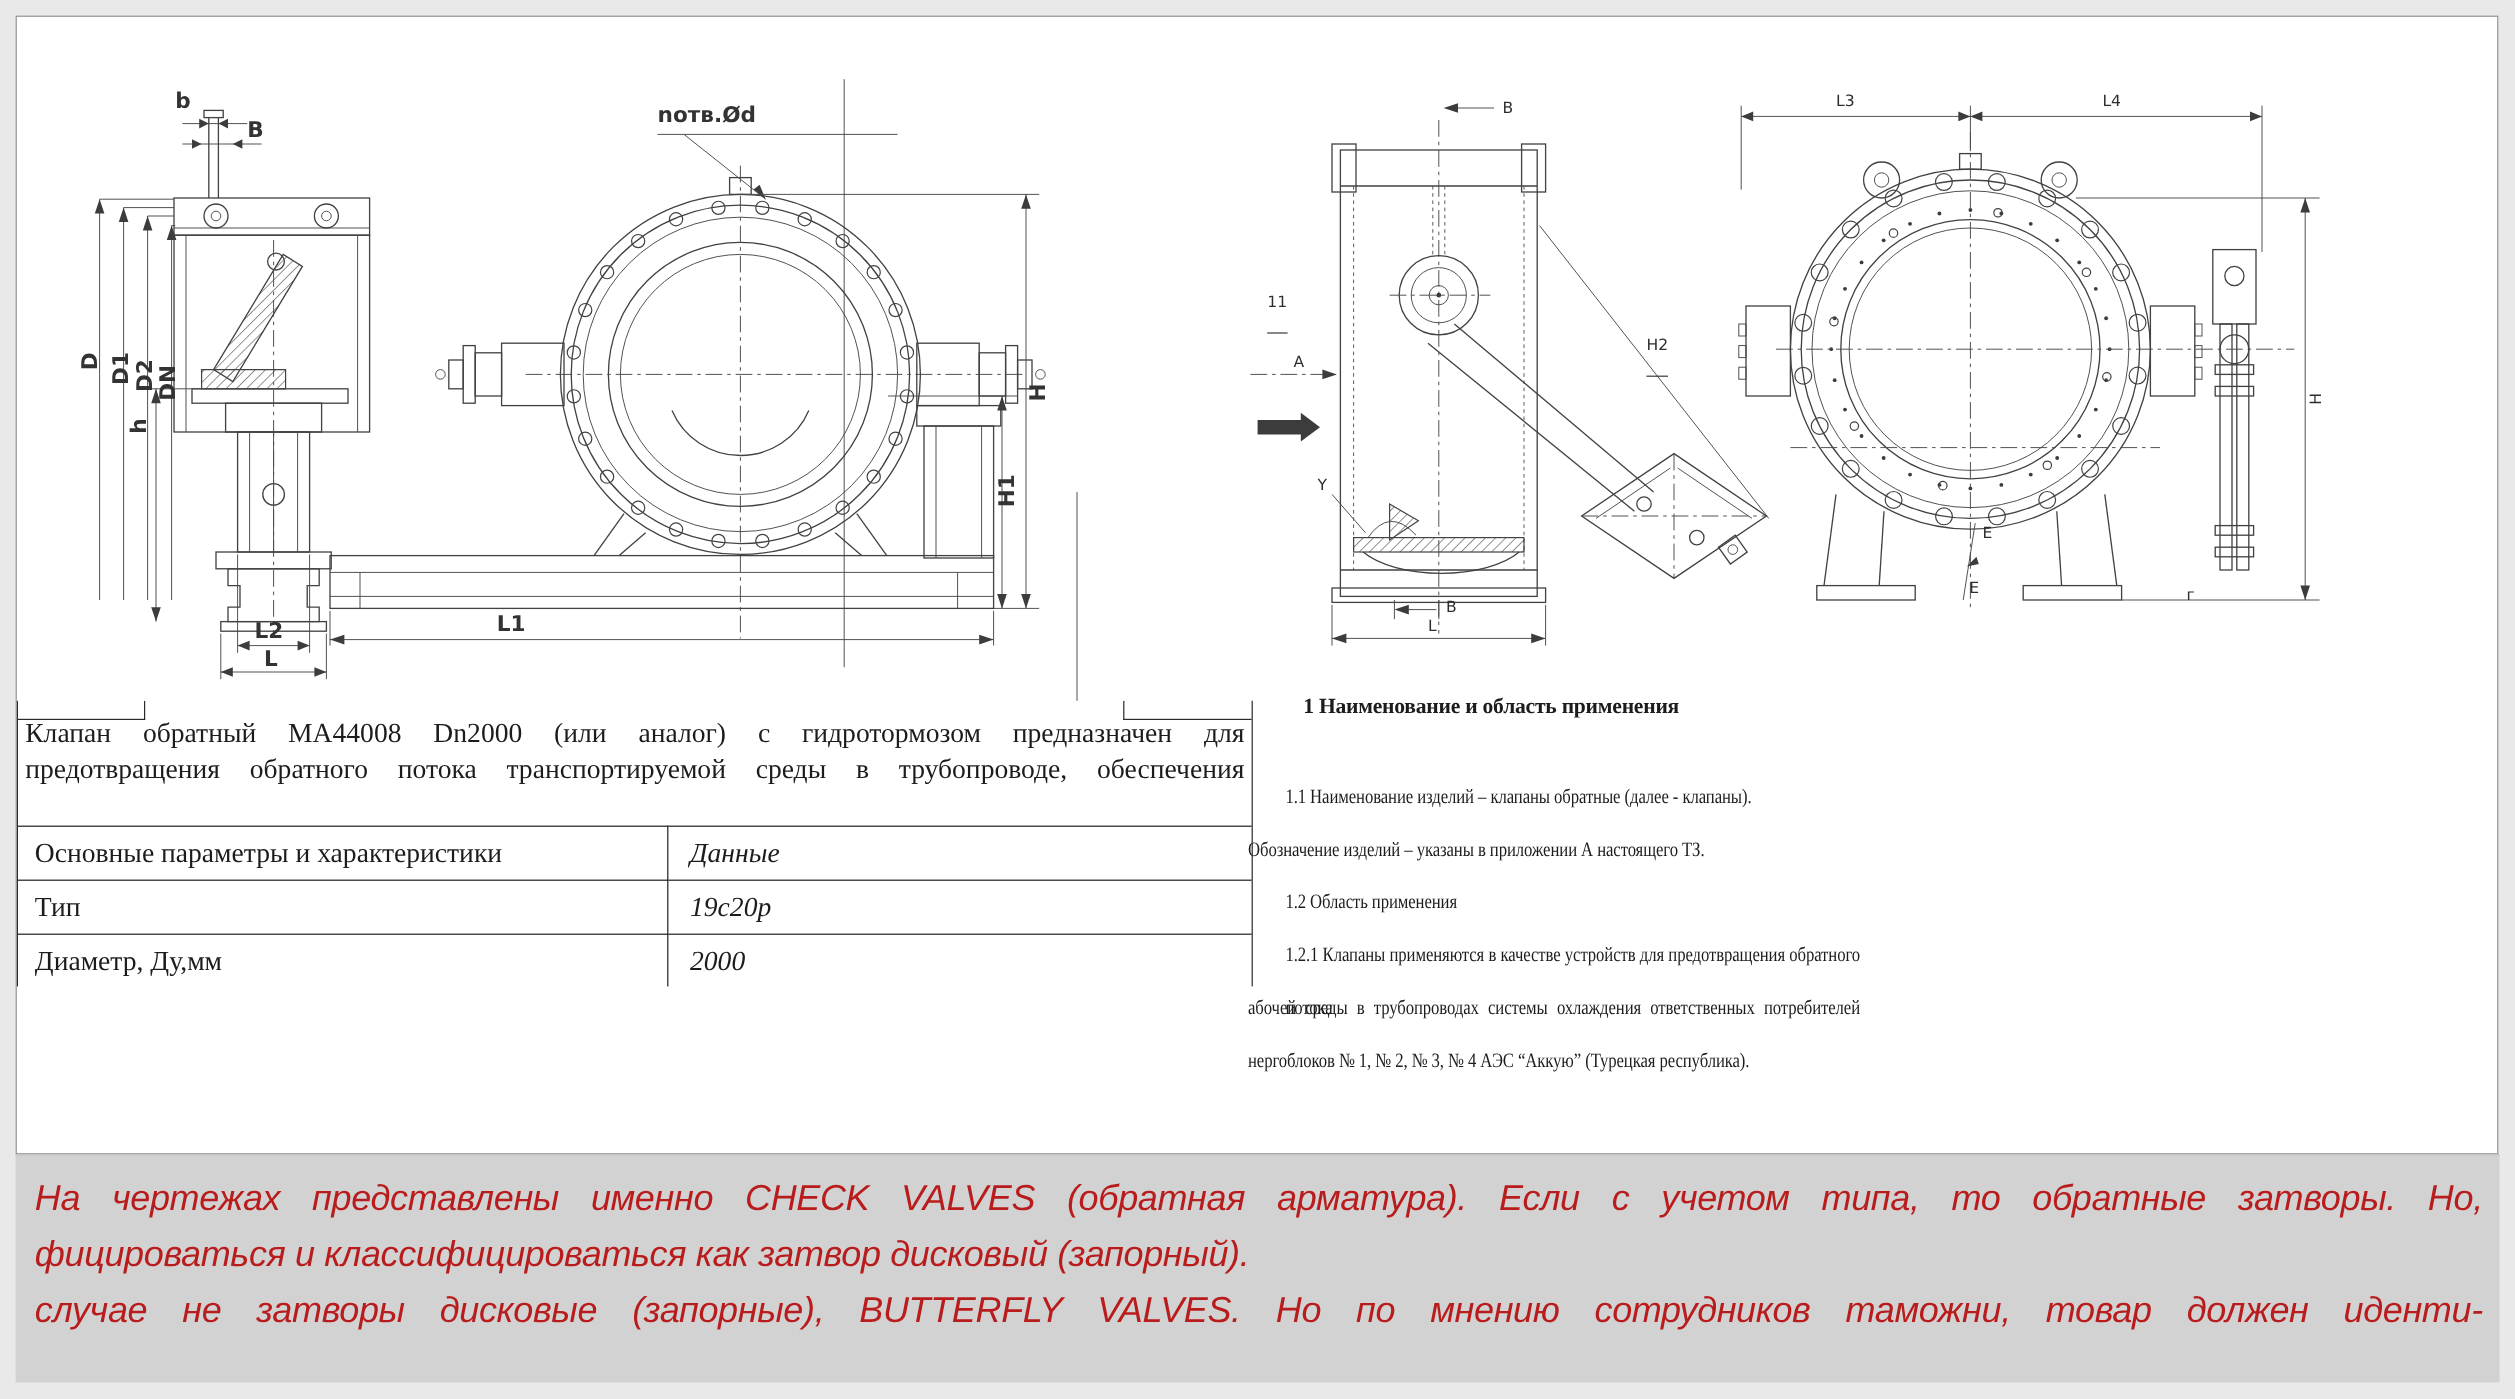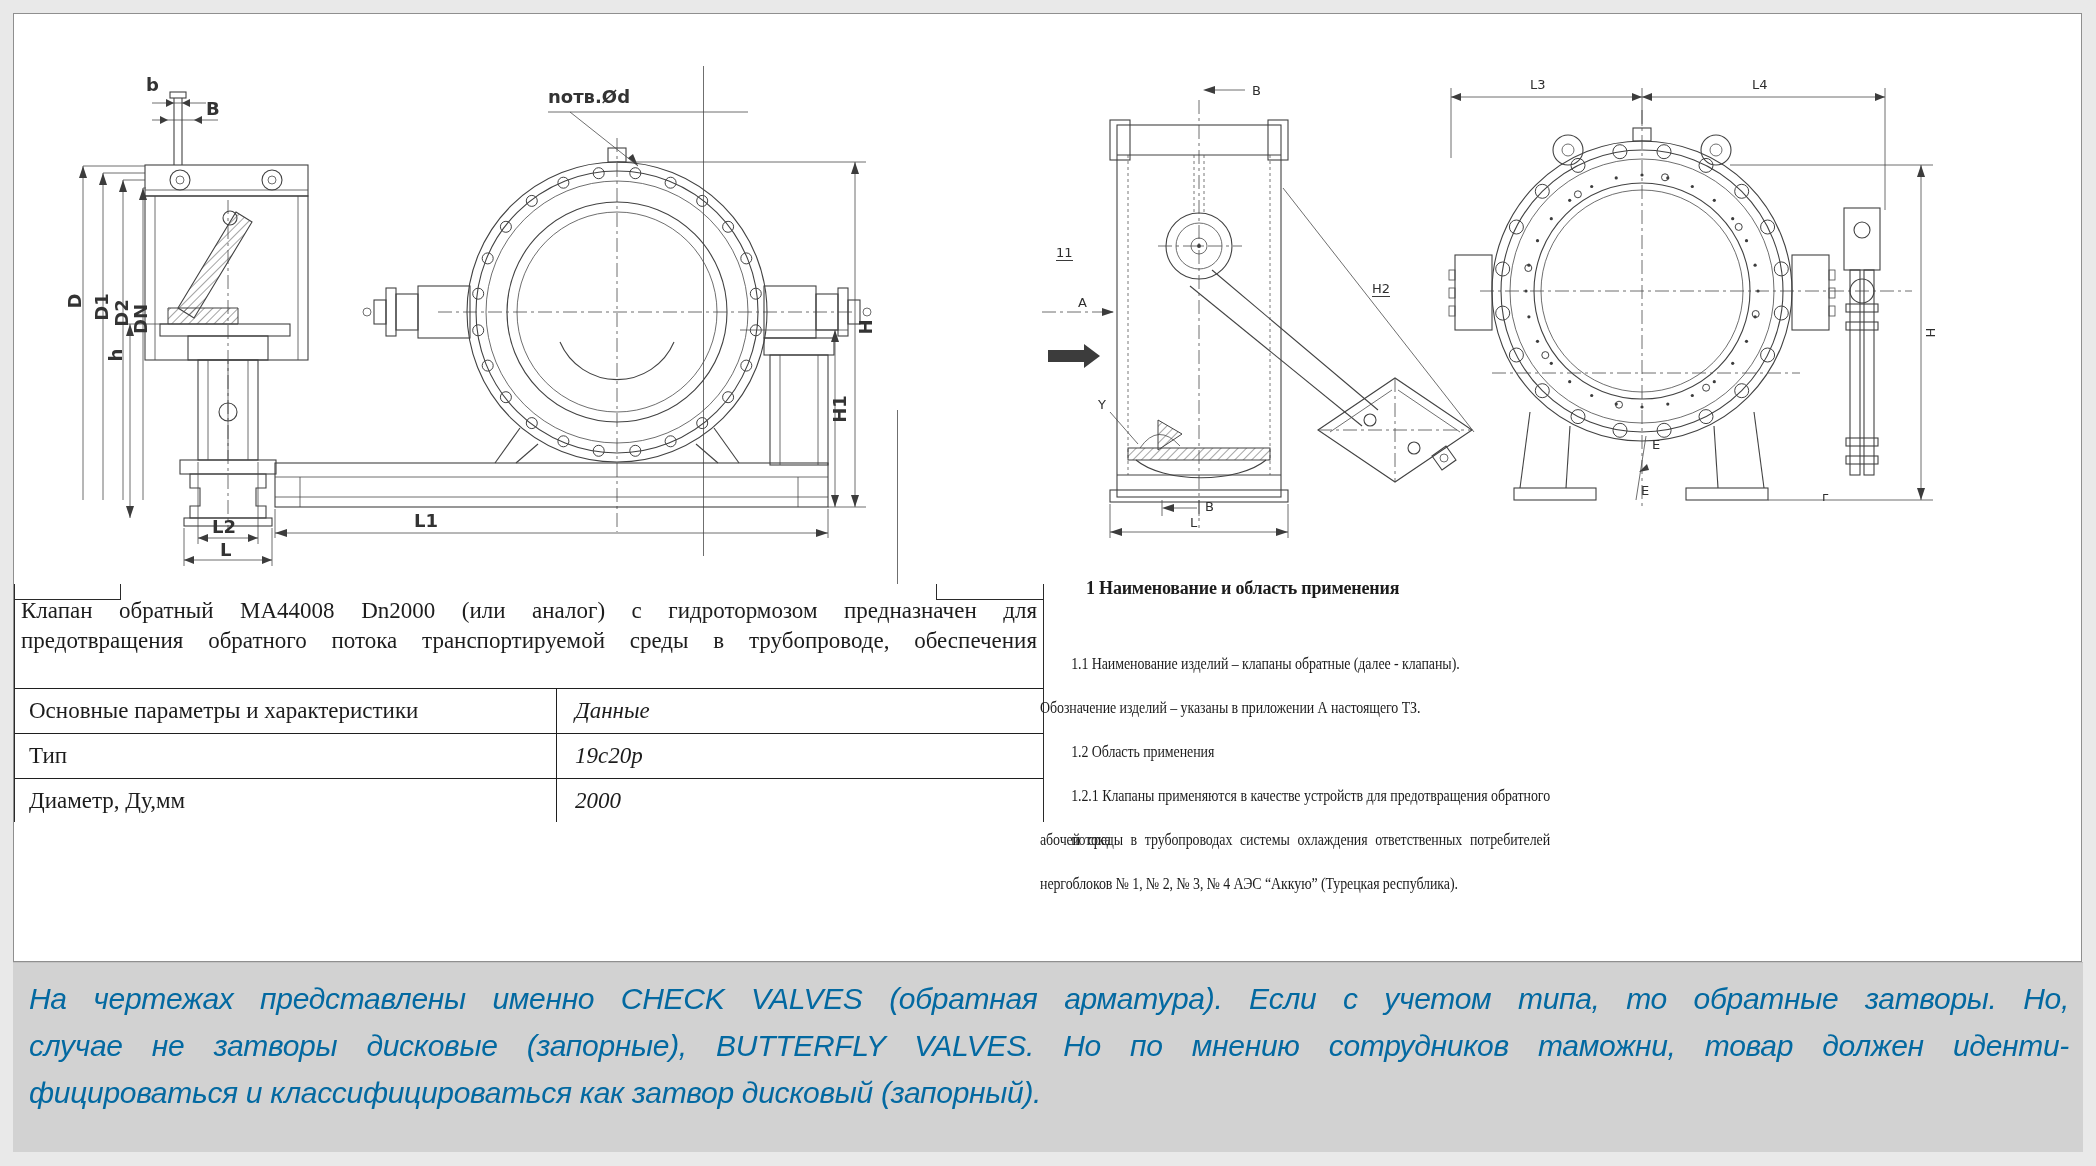--- a/index.html
+++ b/index.html
@@ -13,37 +13,37 @@
     position:absolute;left:13px;top:13px;width:2069px;height:949px;
     background:#ffffff;border:1px solid #8f8f8f;box-sizing:border-box;
   }
   .band{
     position:absolute;left:13px;top:962px;width:2070px;height:190px;
     background:#d2d2d2;border-top:1px solid #c2c2c2;box-sizing:border-box;
   }
   .band-text{
     position:absolute;left:16px;top:12px;width:2040px;
     font-family:"Liberation Sans", sans-serif;
-    font-style:italic;font-size:30px;line-height:47px;color:#0369a1;
+    font-style:italic;font-size:30px;line-height:47px;color:#b91c1c;
     letter-spacing:-0.3px;
   }
   .band-line{text-align:justify;text-align-last:justify;white-space:normal;}
   .band-line.last{text-align:left;text-align-last:left;}
 
   
   .draw{position:absolute;}
   .draw svg{position:absolute;left:0;top:0;}
   .dlabel{
     position:absolute;font-family:"DejaVu Sans", sans-serif;
     font-weight:bold;font-size:18px;color:#333;line-height:1;
     white-space:nowrap;
   }
   .dlabel.small{font-size:13px;font-weight:normal;font-family:"DejaVu Sans", sans-serif;color:#2e2e2e;}
   .rot{transform:rotate(-90deg);transform-origin:center;}
-  .undl{border-bottom:1px solid #3a3a3a;padding-bottom:1px;}
+  .undl{border-bottom:1px solid #3a3a3a;padding-bottom:18px;}
 
   
   .vline{position:absolute;border-left:1px solid #6f6f6f;width:0;}
   .hline{position:absolute;border-top:1px solid #6f6f6f;height:0;}
 
   
   .left-block{
     position:absolute;left:14px;top:584px;width:1030px;height:238px;
     border-left:1.4px solid #2a2a2a;border-right:1.4px solid #2a2a2a;
     box-sizing:border-box;overflow:hidden;background:#fff;
@@ -515,16 +515,16 @@
   <div class="ln">Обозначение изделий – указаны в приложении А настоящего ТЗ.</div>
   <div class="ln ind">1.2 Область применения</div>
   <div class="ln ind stretch">1.2.1 Клапаны применяются в качестве устройств для предотвращения обратного потока</div>
   <div class="ln stretch">абочей среды в трубопроводах системы охлаждения ответственных потребителей</div>
   <div class="ln">нергоблоков № 1, № 2, № 3, № 4 АЭС “Аккую” (Турецкая республика).</div>
 </div>
 
 <div class="band">
   <div class="band-text">
     <div class="band-line">На чертежах представлены именно CHECK VALVES (обратная арматура). Если с учетом типа, то обратные затворы. Но,</div>
+    <div class="band-line last">фицироваться и классифицироваться как затвор дисковый (запорный).</div>
     <div class="band-line">случае не затворы дисковые (запорные), BUTTERFLY VALVES. Но по мнению сотрудников таможни, товар должен иденти-</div>
-    <div class="band-line last">фицироваться и классифицироваться как затвор дисковый (запорный).</div>
   </div>
 </div>
 
 </body></html>

